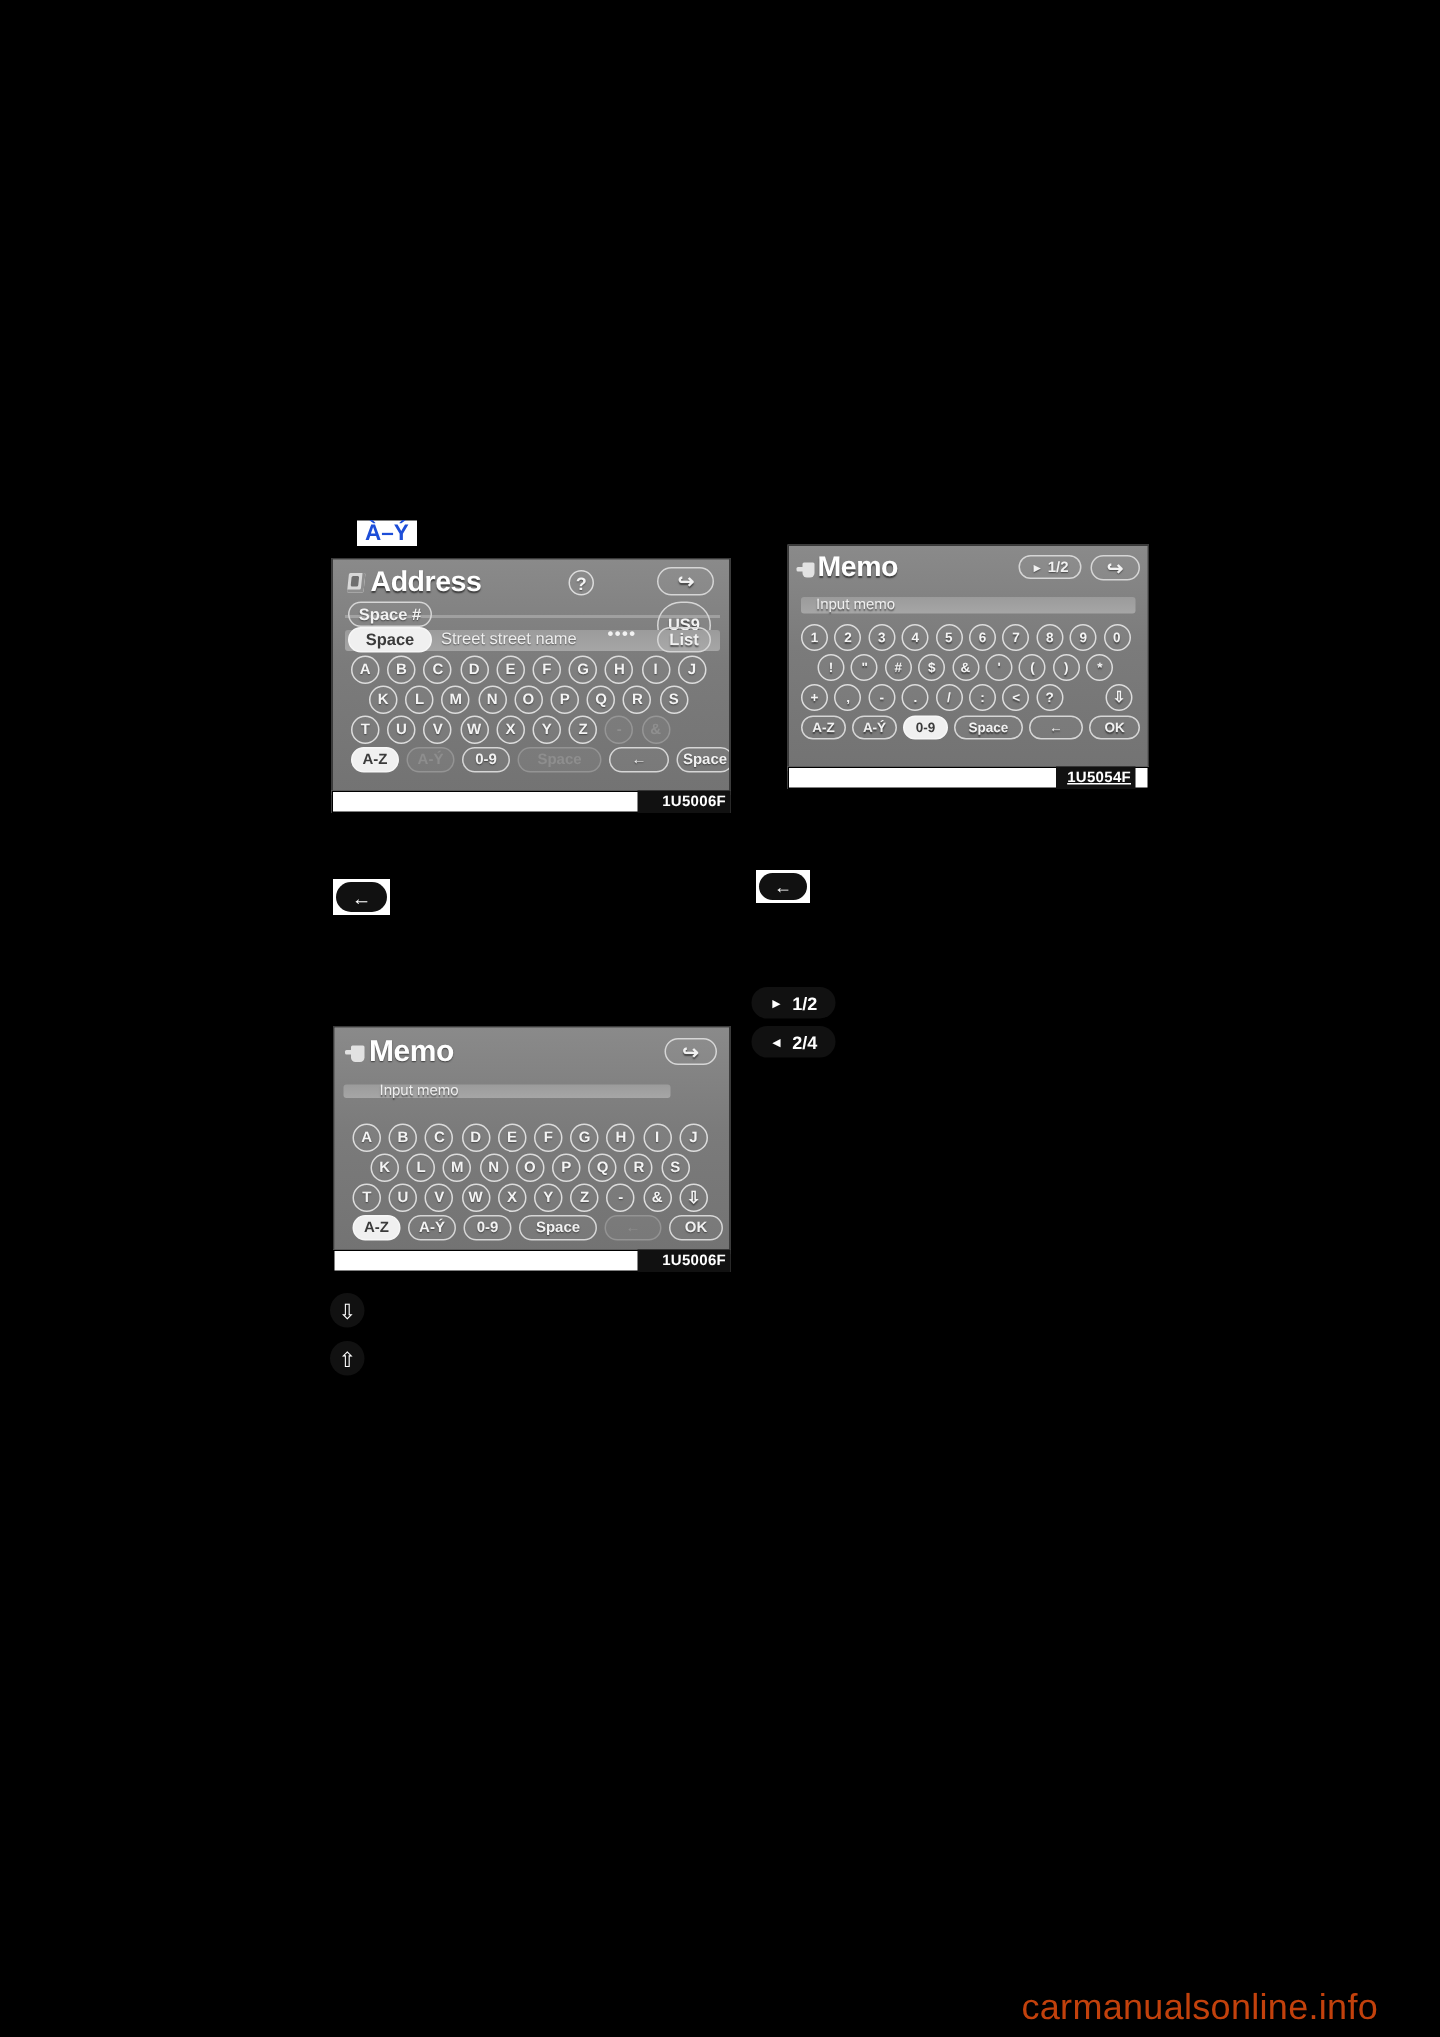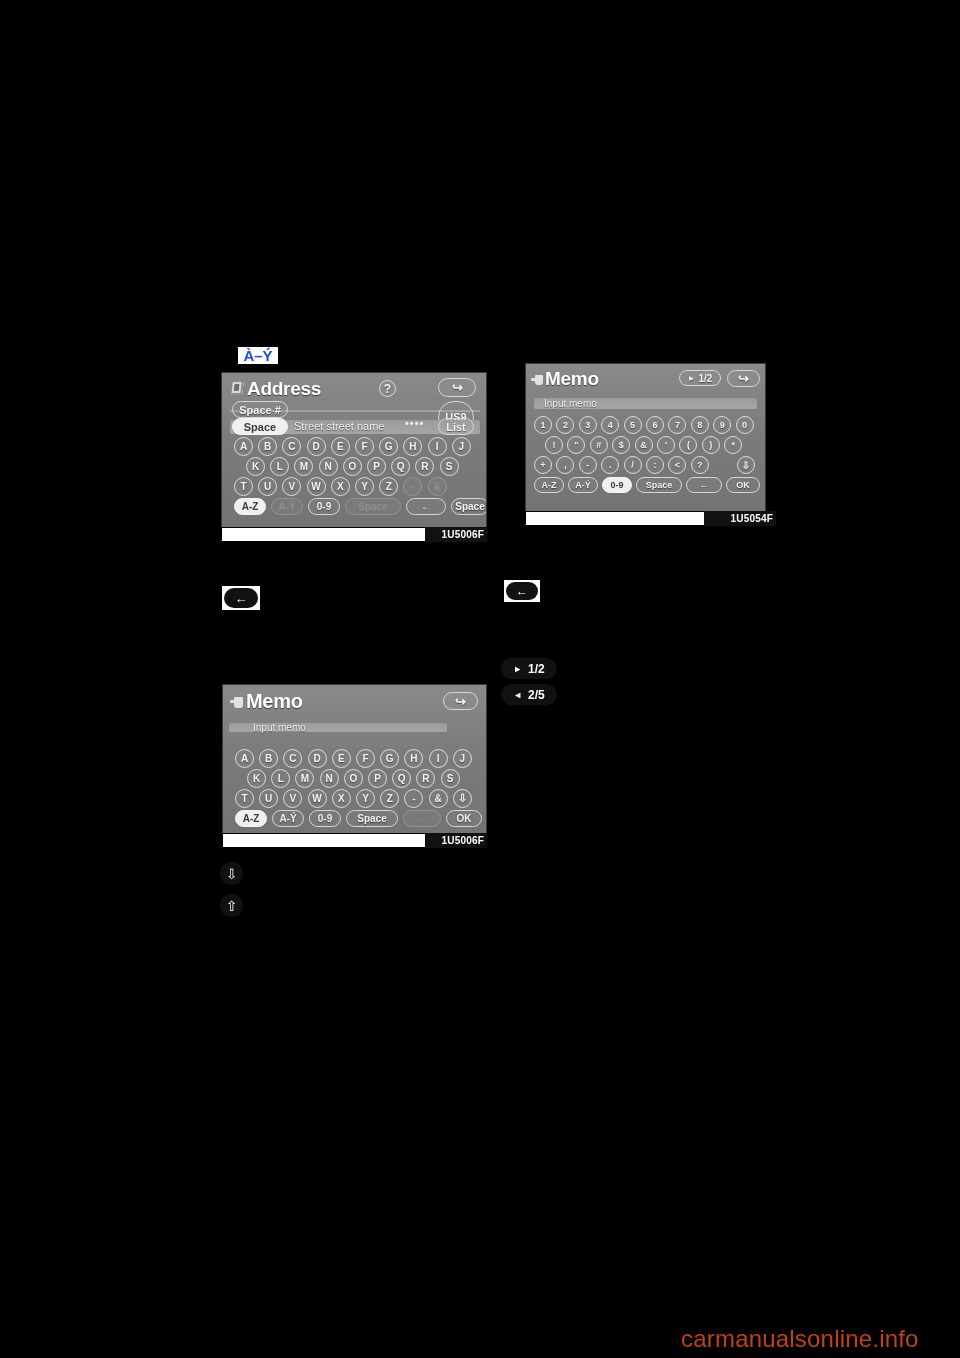--- a/index.html
+++ b/index.html
@@ -464,41 +464,41 @@
         <div class="pill" style="left: 160px; top: 113px; width: 36px; height: 16px; font-size: 9px;">
           <span>←</span>
         </div>
         <div class="pill" style="left: 200px; top: 113px; width: 34px; height: 16px; font-size: 9px;">
           <span>OK</span>
         </div>
       </div>
   </div>
 </div>
 <div class="fig-strip" style="left:525px;top:511px;width:241px;height:15px;"></div>
-<div class="fig-code" style="left:704px;top:511px;width:72px;height:15px;font-size:10px;">1U5054F</div>
+<div class="fig-code" style="left:704px;top:511px;width:53px;height:15px;font-size:10px;text-decoration:underline;">1U5054F</div>
 
 <div class="chip-white" style="left:222px;top:586px;width:38px;height:24px;">
   <span class="chip-pill" style="position:relative;left:0;top:0;width:34px;height:20px;border-width:0;font-size:13px;">
     <span class="arrow-left">←</span>
   </span>
 </div>
 
 <div class="chip-white" style="left:504px;top:580px;width:36px;height:22px;">
   <span class="chip-pill" style="position:relative;left:0;top:0;width:32px;height:18px;border-width:0;font-size:12px;">
     <span class="arrow-left">←</span>
   </span>
 </div>
 
 <div class="chip-pill" style="left:501px;top:658px;width:56px;height:21px;border-width:0;font-size:12px;gap:6px;">
   <span style="font-size:9px;">►</span>
   <span>1/2</span>
 </div>
 <div class="chip-pill" style="left:501px;top:684px;width:56px;height:21px;border-width:0;font-size:12px;gap:6px;">
   <span style="font-size:9px;">◄</span>
-  <span>2/5</span>
+  <span>2/4</span>
 </div>
 
 <div class="nav-screen" style="left:222px;top:684px;width:265px;height:152px;">
   <div class="screen-body">
 
     <span class="title-icon icon-memo" style="left:11px;top:12px;width:9px;height:11px;"></span>
     <div class="scr-title" style="left:23px;top:5px;font-size:20px;">Memo</div>
 
     <div class="pill" style="left:220px;top:7px;width:35px;height:18px;font-size:13px;">
       <span style="transform:scaleX(-1);display:inline-block;">↩</span>

